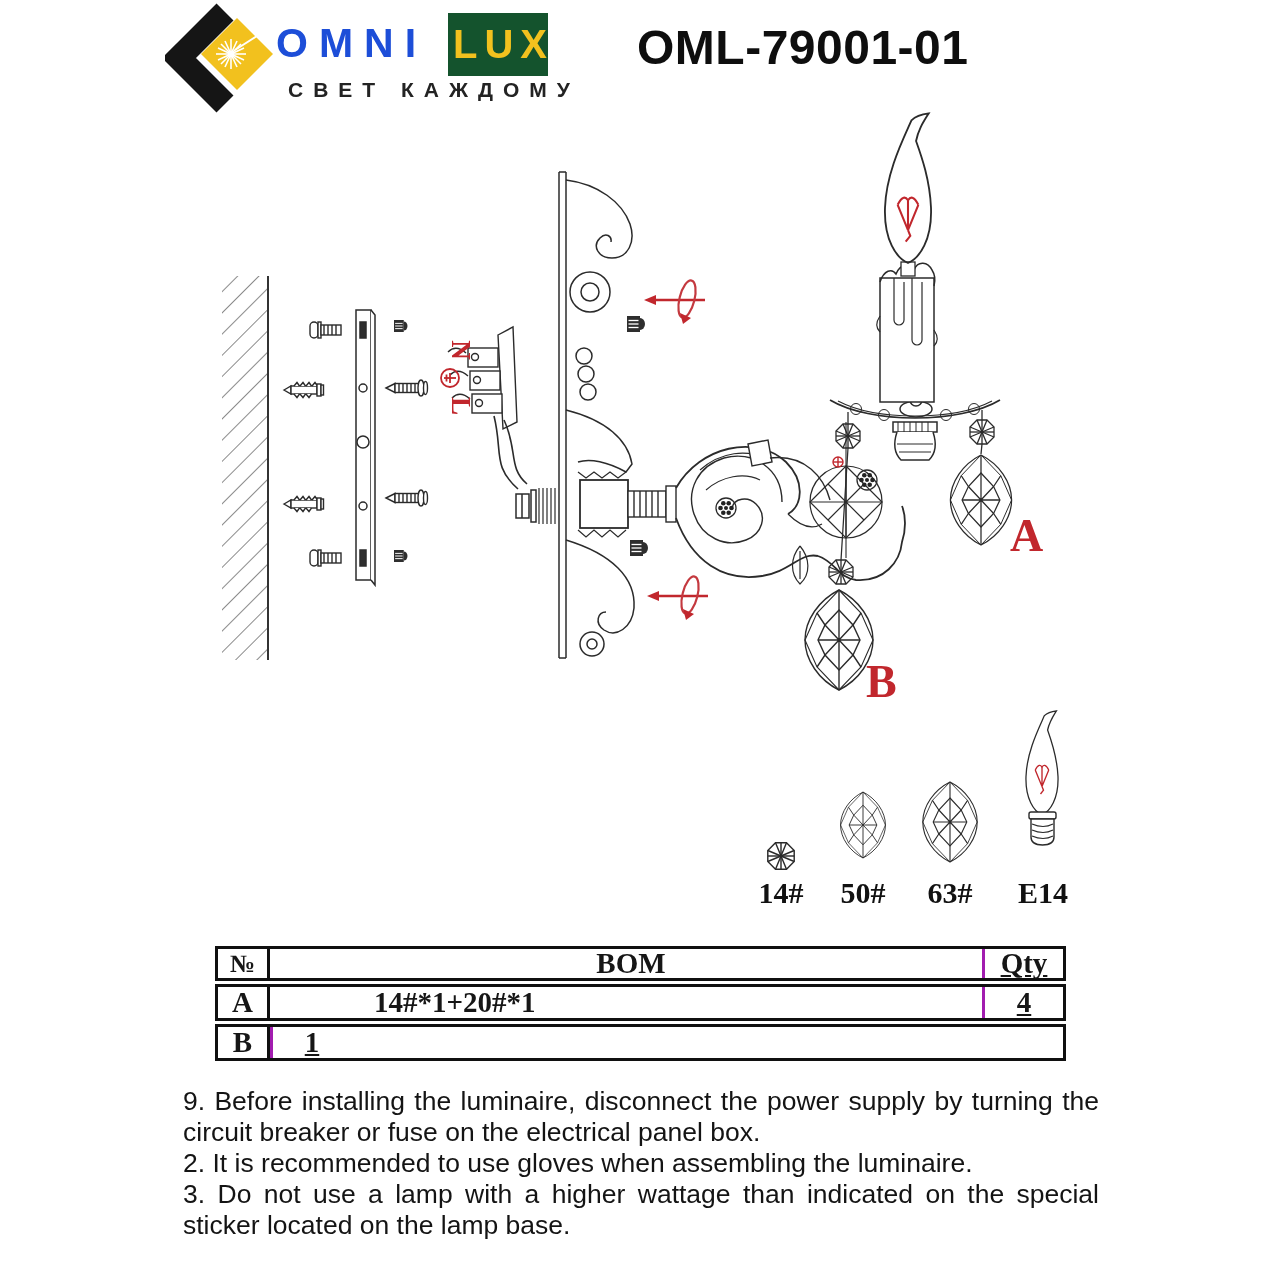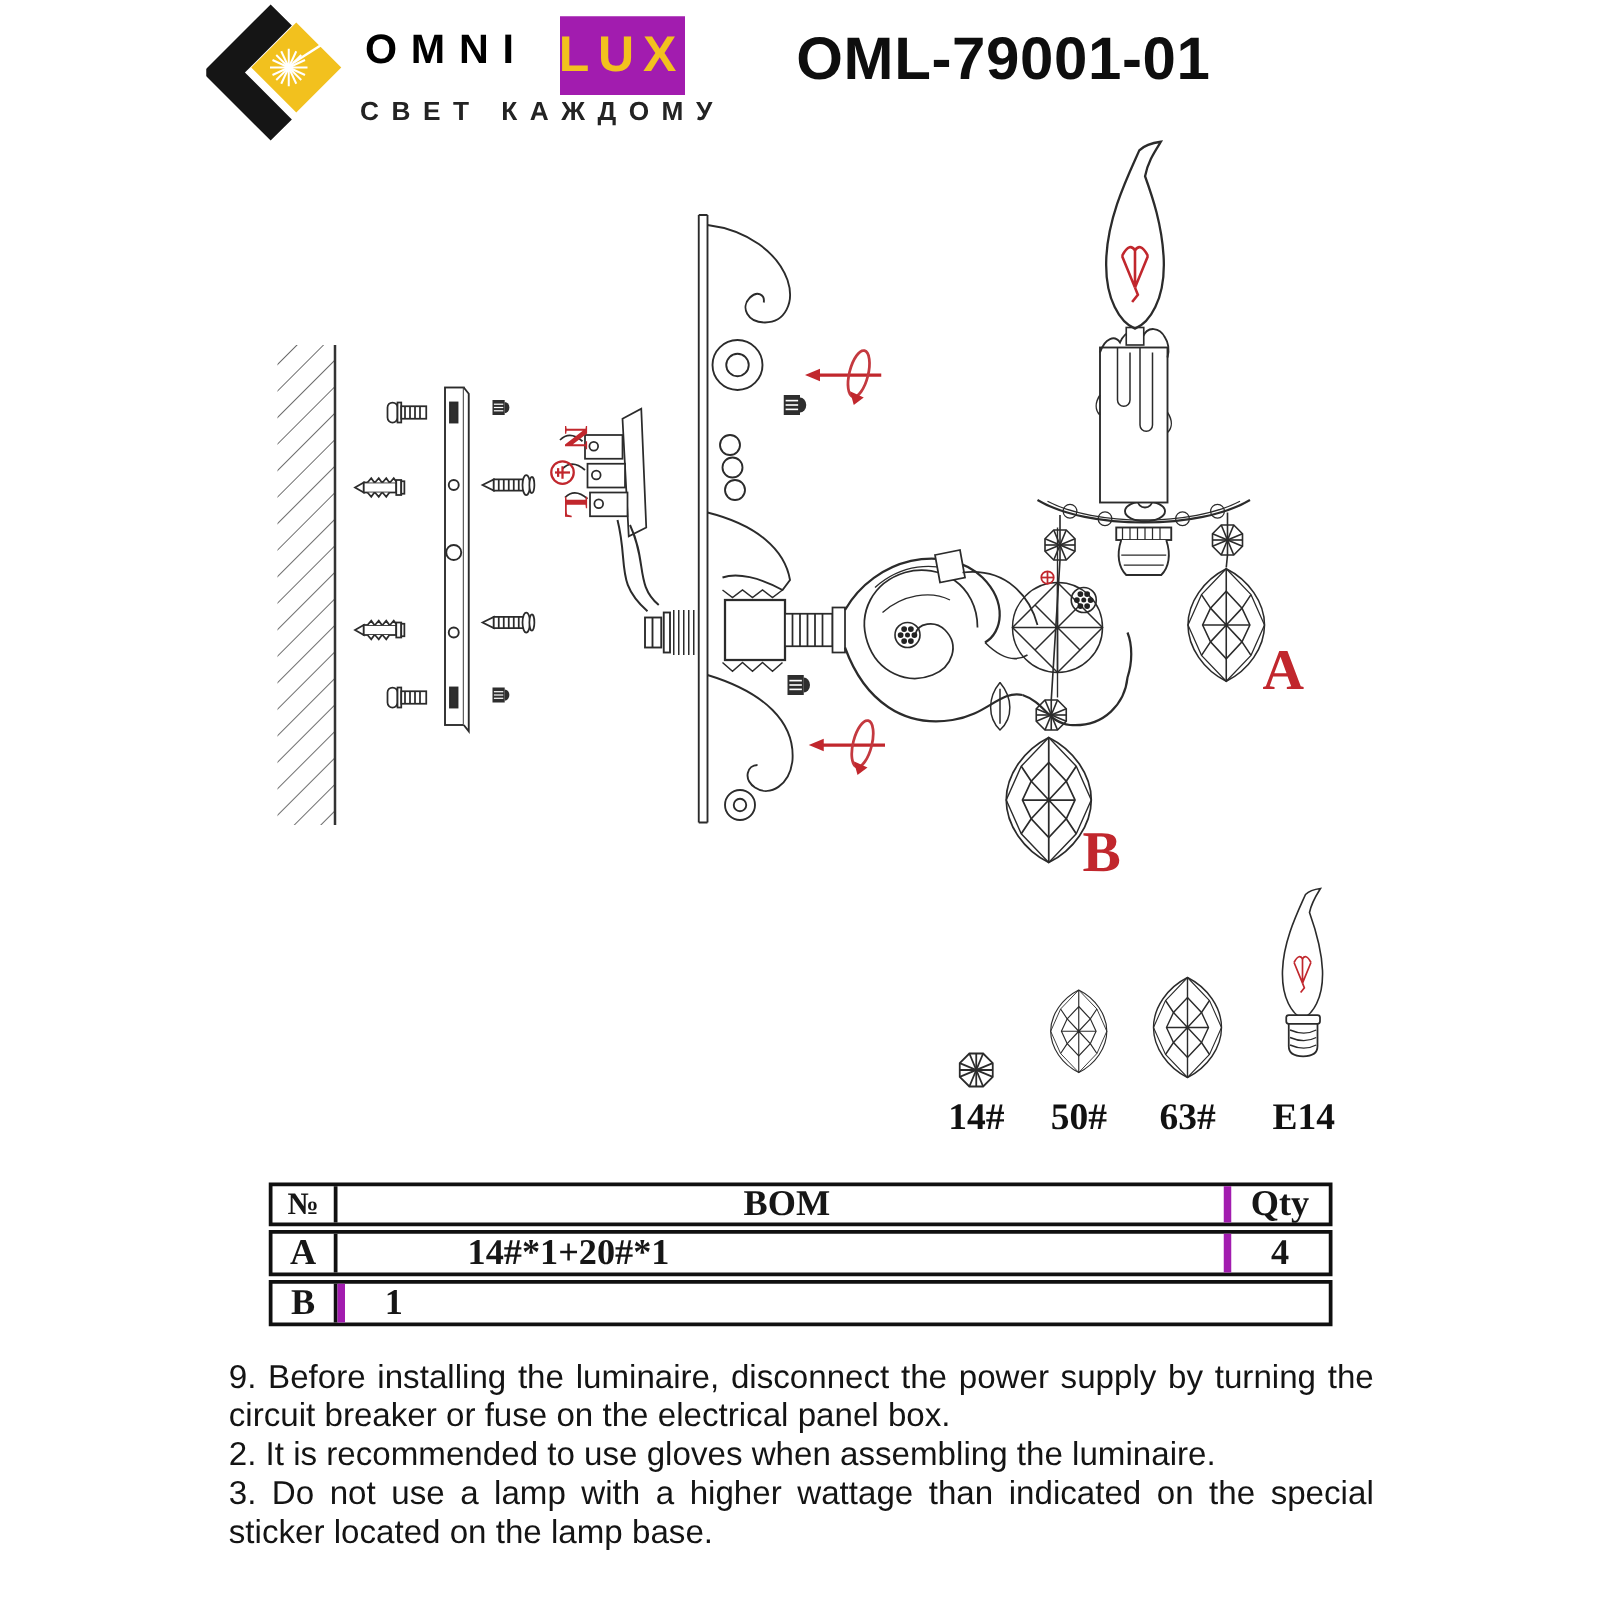--- a/index.html
+++ b/index.html
@@ -1,29 +1,29 @@
 <!DOCTYPE html>
 <html><head>
 <meta charset="utf-8">
 <style>
   html,body{margin:0;padding:0;background:#ffffff;}
   body{width:1280px;height:1280px;position:relative;font-family:"Liberation Sans",sans-serif;color:#161616;overflow:hidden;}
   .abs{position:absolute;}
   
-  #logo-omni{left:292px;top:20px;font-size:33px;font-weight:bold;letter-spacing:11px;color:#000000;}
-  #logo-lux-box{left:448px;top:13px;width:100px;height:63px;background:#a21caf;display:flex;align-items:center;justify-content:flex-end;}
+  #logo-omni{left:276px;top:20px;font-size:41px;font-weight:bold;letter-spacing:11px;color:#1d4ed8;}
+  #logo-lux-box{left:448px;top:13px;width:100px;height:63px;background:#14532d;display:flex;align-items:center;justify-content:flex-start;}
   #logo-lux-box span{color:#f2c11e;font-size:40px;font-weight:bold;letter-spacing:7px;padding-left:5px;}
   #logo-tagline{left:288px;top:78px;font-size:21px;font-weight:bold;letter-spacing:10px;color:#232323;}
   #model-title{left:637px;top:20px;font-size:48px;font-weight:bold;letter-spacing:0.5px;color:#0e0e0e;}
   
   #bom-table{left:215px;top:946px;width:851px;font-family:"Liberation Serif",serif;}
   .trow{display:flex;border:3px solid #101010;background:#fff;margin-bottom:3px;align-items:stretch;}
   .c-no{width:49px;border-right:3px solid #101010;display:flex;align-items:center;justify-content:center;}
   .c-bom{flex:1;display:flex;align-items:center;padding-left:10px;}
-  .c-qty{width:78px;border-left:6px solid #a21caf;display:flex;align-items:center;justify-content:center;}
+  .c-qty{width:78px;border-left:3px solid #a21caf;display:flex;align-items:center;justify-content:center;text-decoration:underline;}
   .th .c-no{font-size:25px;font-weight:bold;}
   .th .c-bom{justify-content:center;font-size:29px;font-weight:bold;}
   .th .c-qty{font-size:29px;font-weight:bold;}
   .td{height:31px;}
   .th{height:29px;}
   .tr-data .c-no{font-size:29px;font-weight:bold;}
   .tr-data .c-bom{padding-left:104px;font-size:29px;font-weight:bold;}
   .tr-data .c-qty{font-size:29px;font-weight:bold;}
   
   #instructions{left:183px;top:1086px;width:916px;font-size:26.5px;line-height:31px;text-align:justify;color:#141414;}

